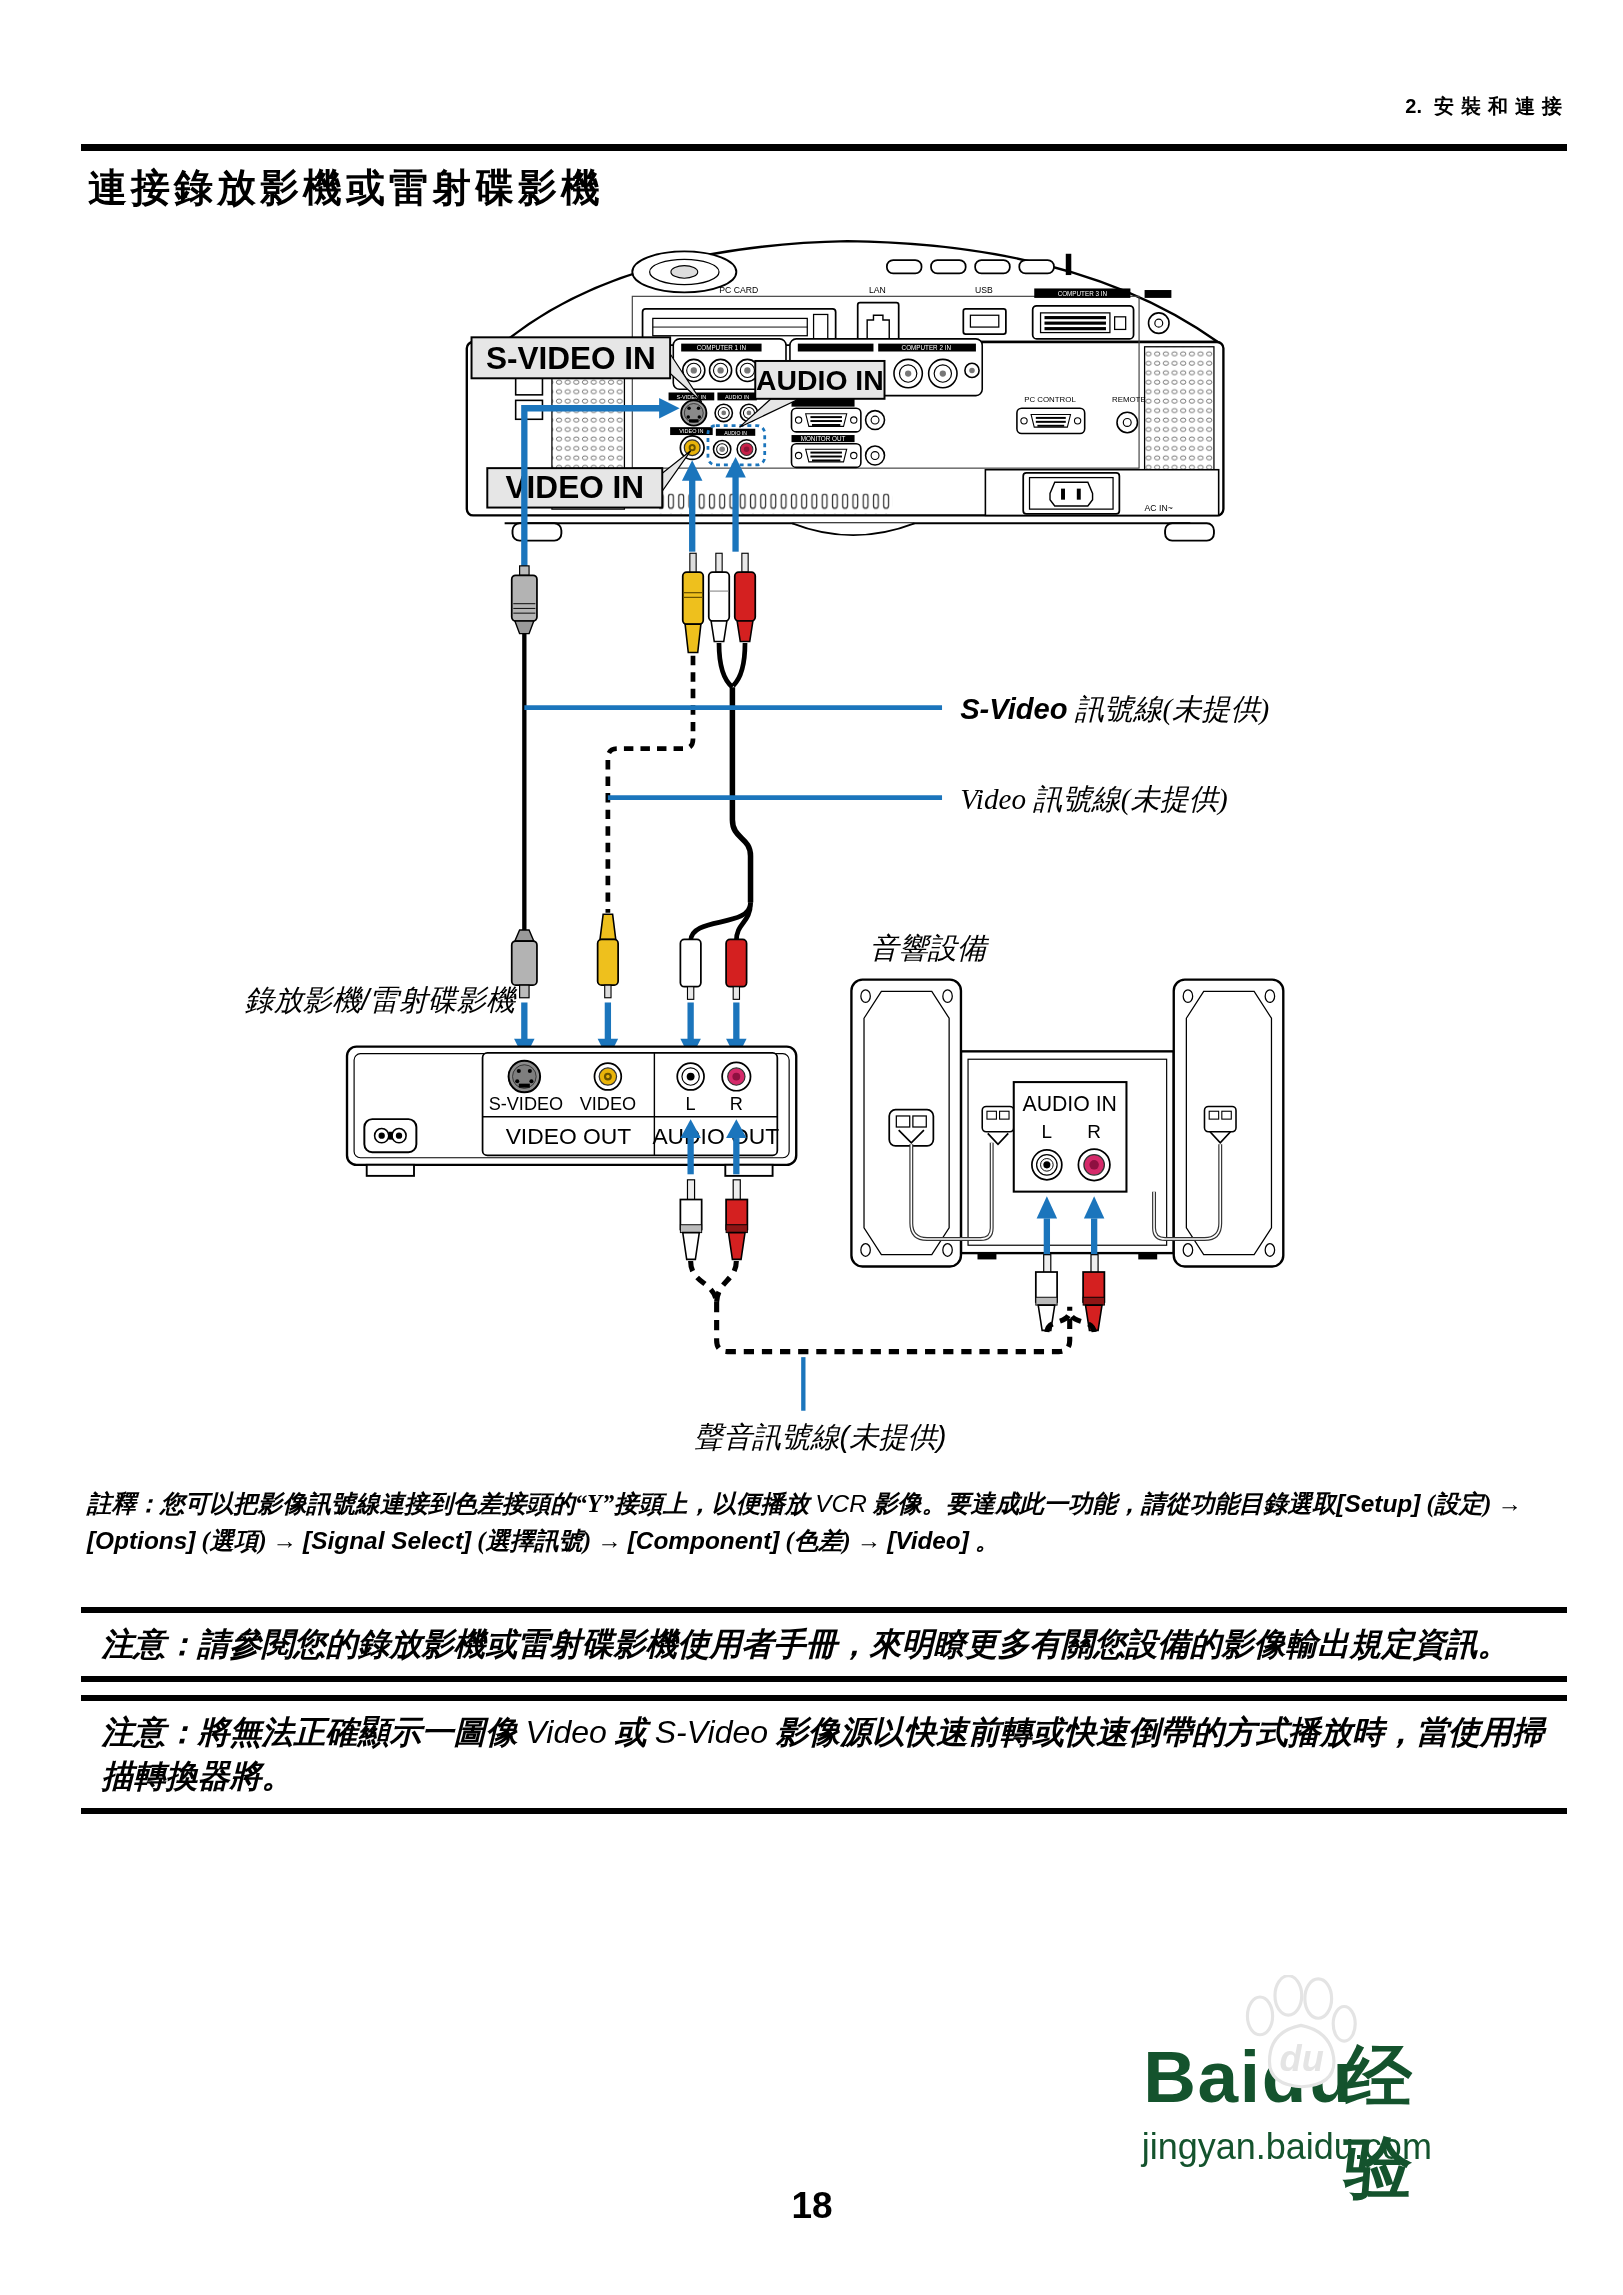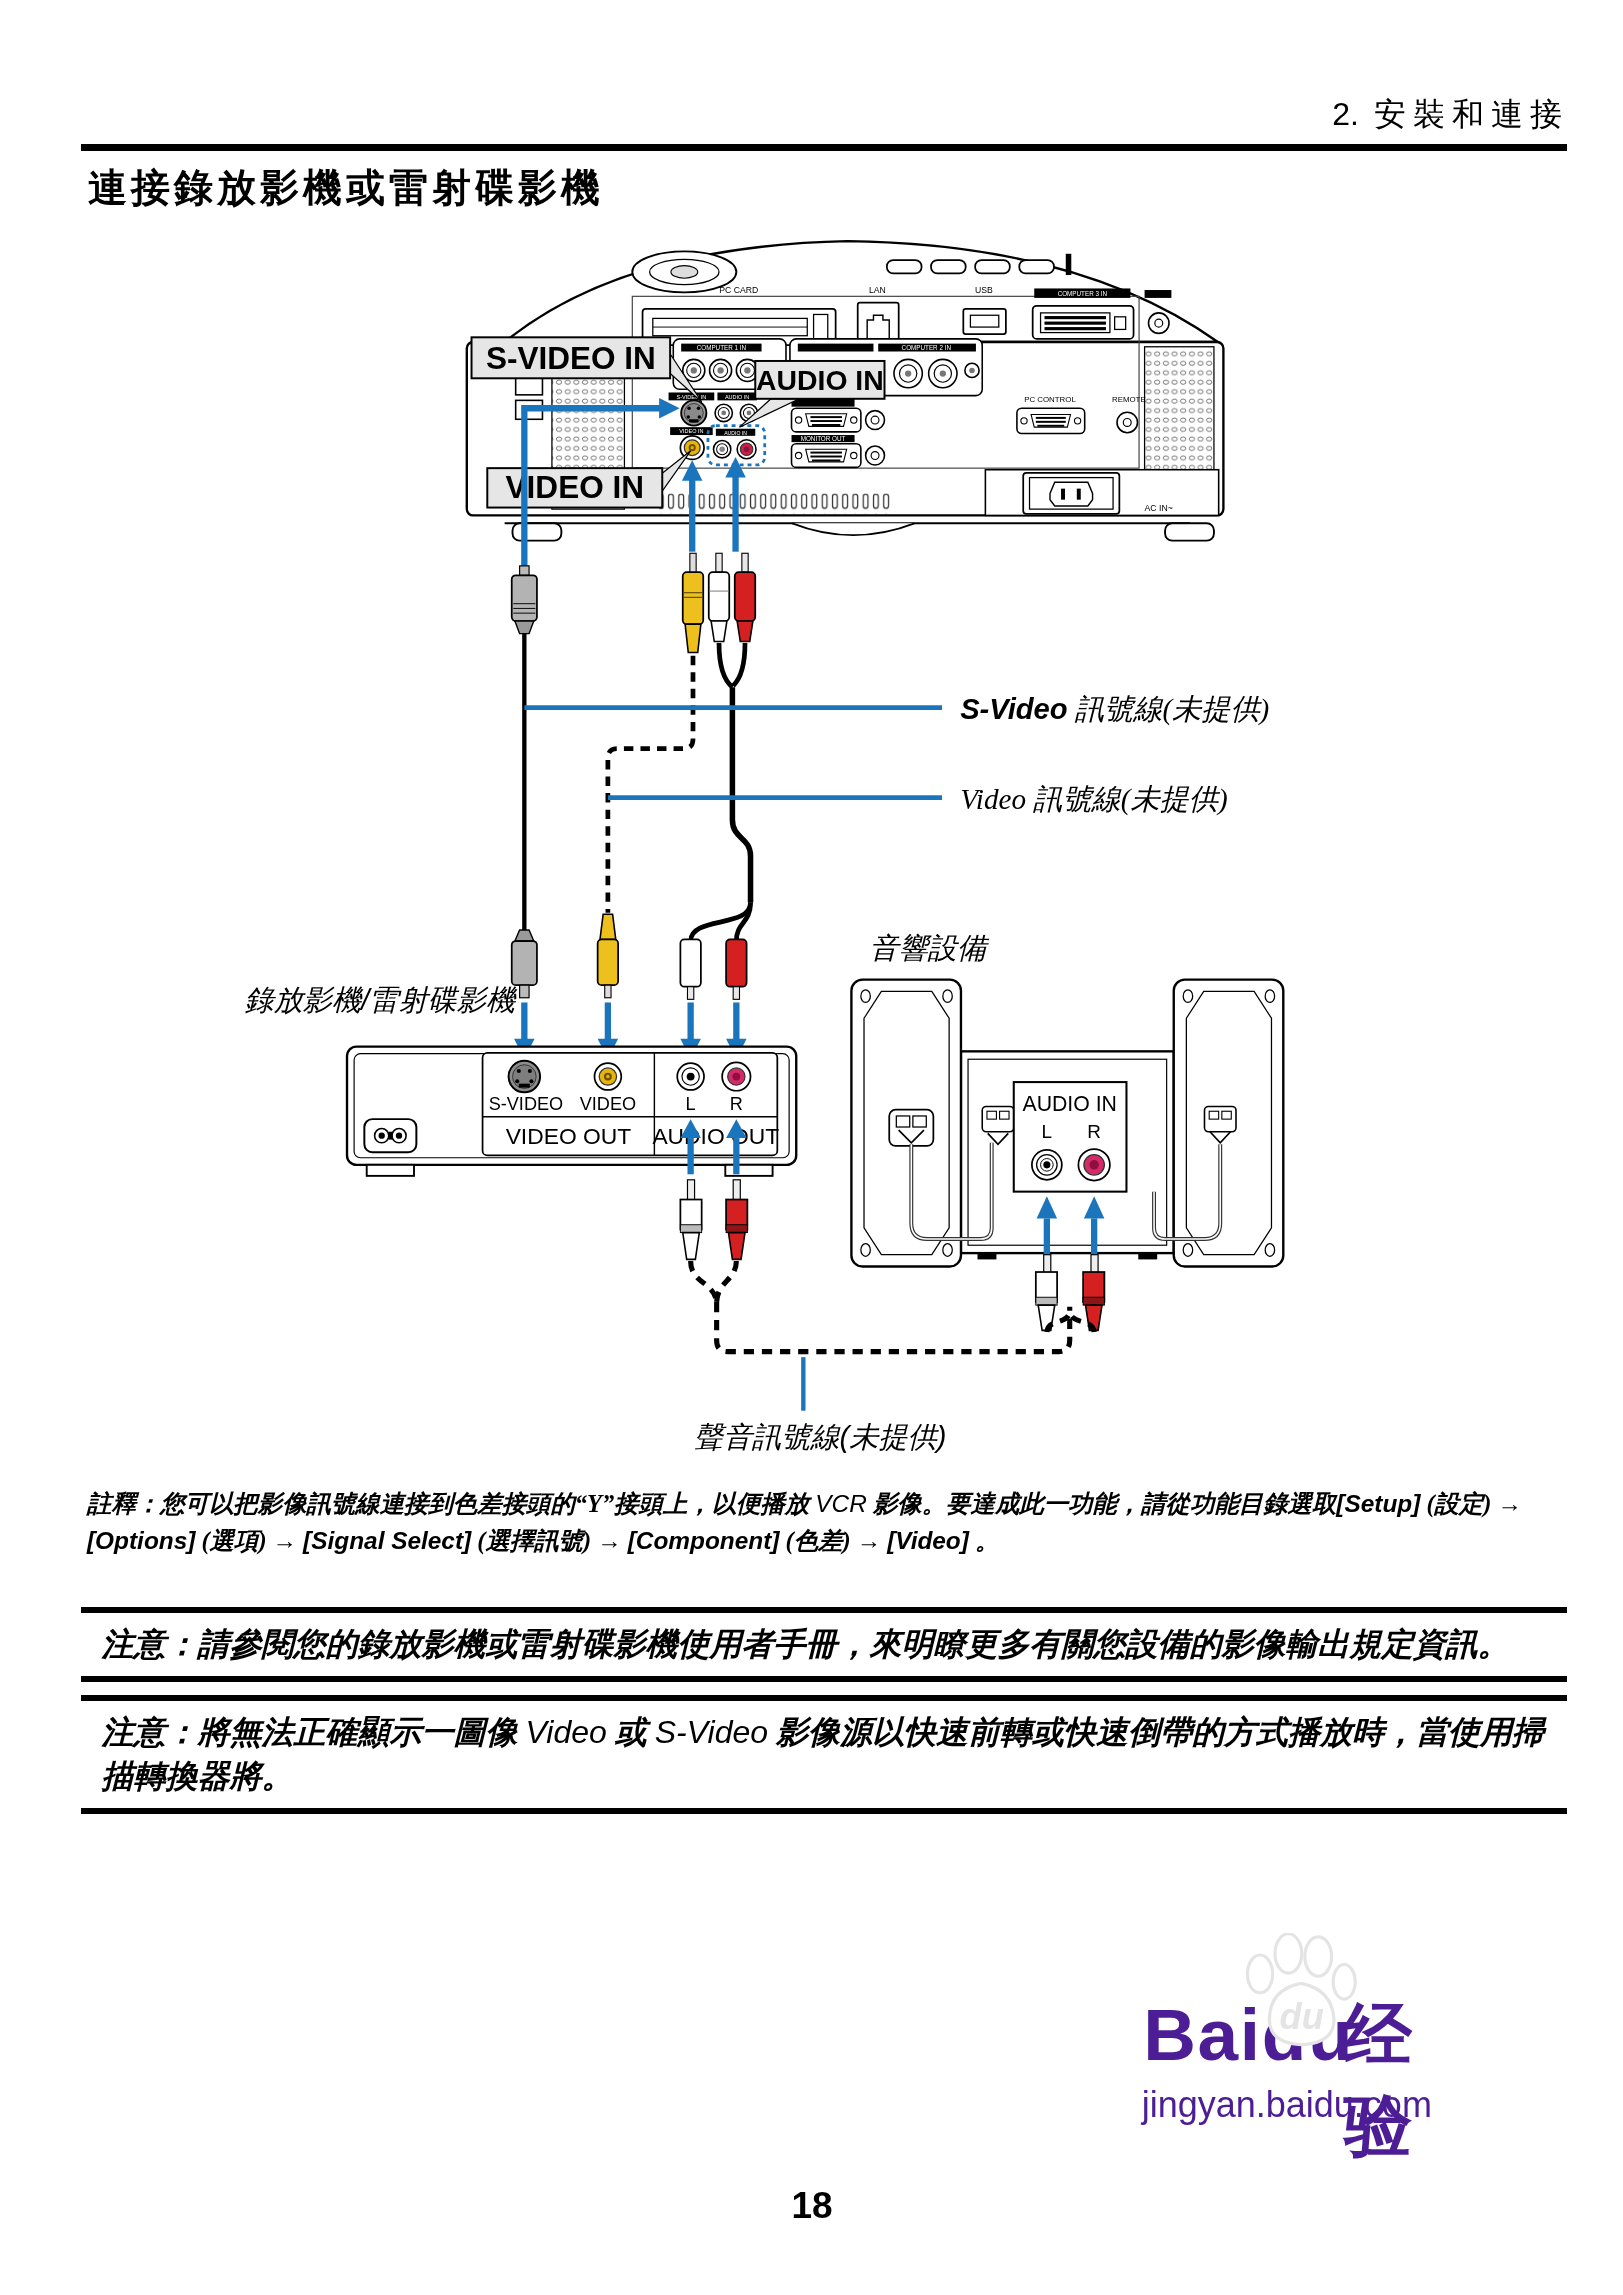--- a/index.html
+++ b/index.html
@@ -1,38 +1,38 @@
 <!DOCTYPE html>
 <html style="font-size:12.6px"><head>
 <meta charset="utf-8">
 <style>
   html,body{margin:0;padding:0;}
   body{width:1624px;height:2295px;background:#fff;position:relative;overflow:hidden;
        font-family:"Liberation Serif",serif;color:#000;}
   .abs{position:absolute;}
   
-  #header{top:93px;right:55px;font-size:32px;font-weight:normal;white-space:nowrap;}
+  #header{top:93px;right:55px;font-size:20px;font-weight:bold;white-space:nowrap;}
   #header .num{font-family:"Liberation Sans",sans-serif;}
   #header .cnh{font-family:"Liberation Serif",serif;letter-spacing:7px;}
   #header-rule{top:144px;left:81px;width:1486px;height:7px;background:#000;}
   #page-title{top:161px;left:88px;font-size:39px;font-weight:bold;letter-spacing:4px;white-space:nowrap;font-family:Liberation Serif, serif;}
   
   .cn{font-family:"Liberation Serif",serif;font-style:italic;font-weight:bold;}
   .en{font-family:"Liberation Sans",sans-serif;font-style:italic;}
   .enb{font-family:"Liberation Sans",sans-serif;font-style:italic;font-weight:bold;}
   .lbl{font-weight:bold;font-style:italic;}
   #tip{top:1485px;left:87px;width:1482px;font-size:24.4px;line-height:37px;font-style:italic;}
   .note{left:81px;width:1465px;border-top:6.3px solid #000;border-bottom:6.3px solid #000;
         padding:9.5px 0 9.5px 20.5px;font-size:32px;font-style:italic;}
   #note1{top:1607px;}
   #note2{top:1695px;}
   #page-number{top:2185px;left:0;width:1624px;text-align:center;
                font-family:"Liberation Sans",sans-serif;font-size:37px;font-weight:bold;}
   
-  #watermark{top:1944px;left:1137px;width:331px;color:#4c1d95;}
+  #watermark{top:1986px;left:1137px;width:331px;color:#14532d;}
   #wm-row{position:relative;height:134px;}
   #wm-brand{position:absolute;left:6.3px;top:49px;font-family:"Liberation Sans",sans-serif;
             font-size:73px;font-weight:bold;letter-spacing:1.6px;}
   #wm-cn{position:absolute;left:207px;top:46px;font-size:68px;font-weight:bold;
          font-family:"Liberation Serif",serif;}
   #wm-url{font-family:"Liberation Sans",sans-serif;font-size:36px;margin-top:6.3px;margin-left:4.7px;}
   #wm-paw{position:absolute;left:93px;top:-11px;}
   svg text{font-family:"Liberation Sans",sans-serif;}
   .bar-t{fill:#fff;font-size:8px;}
   .tiny-t{fill:#000;font-size:11px;}

